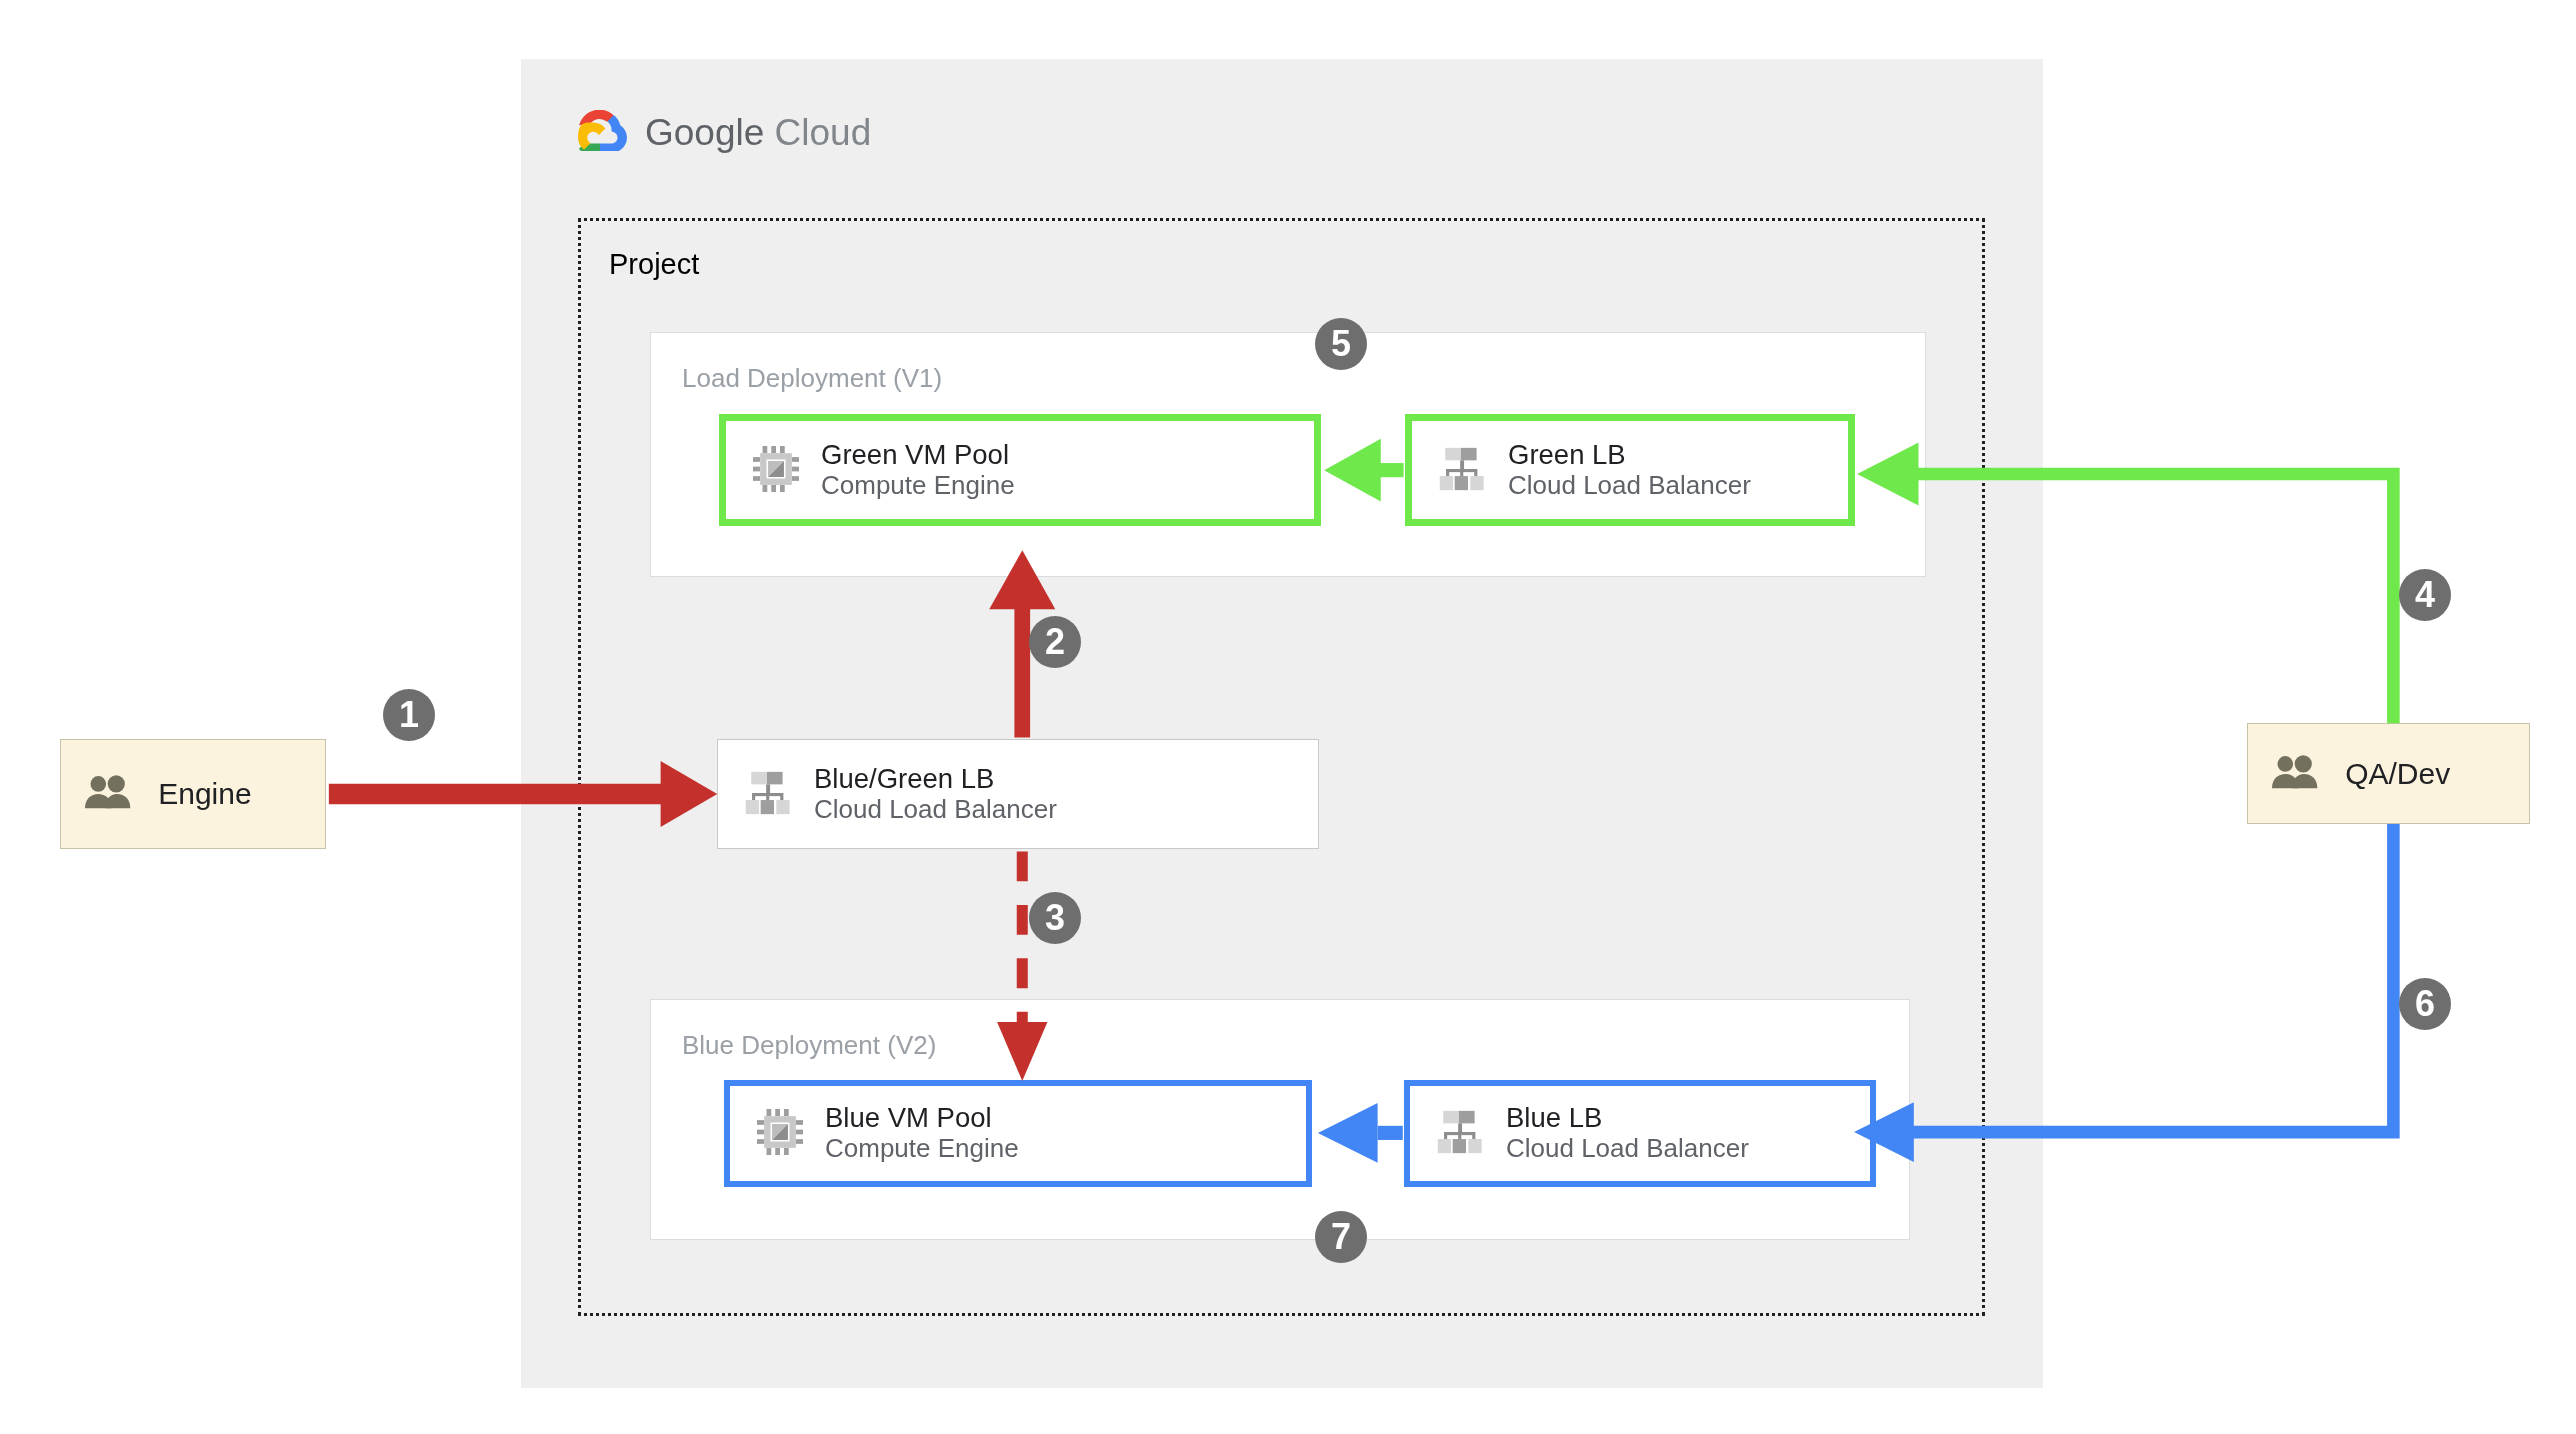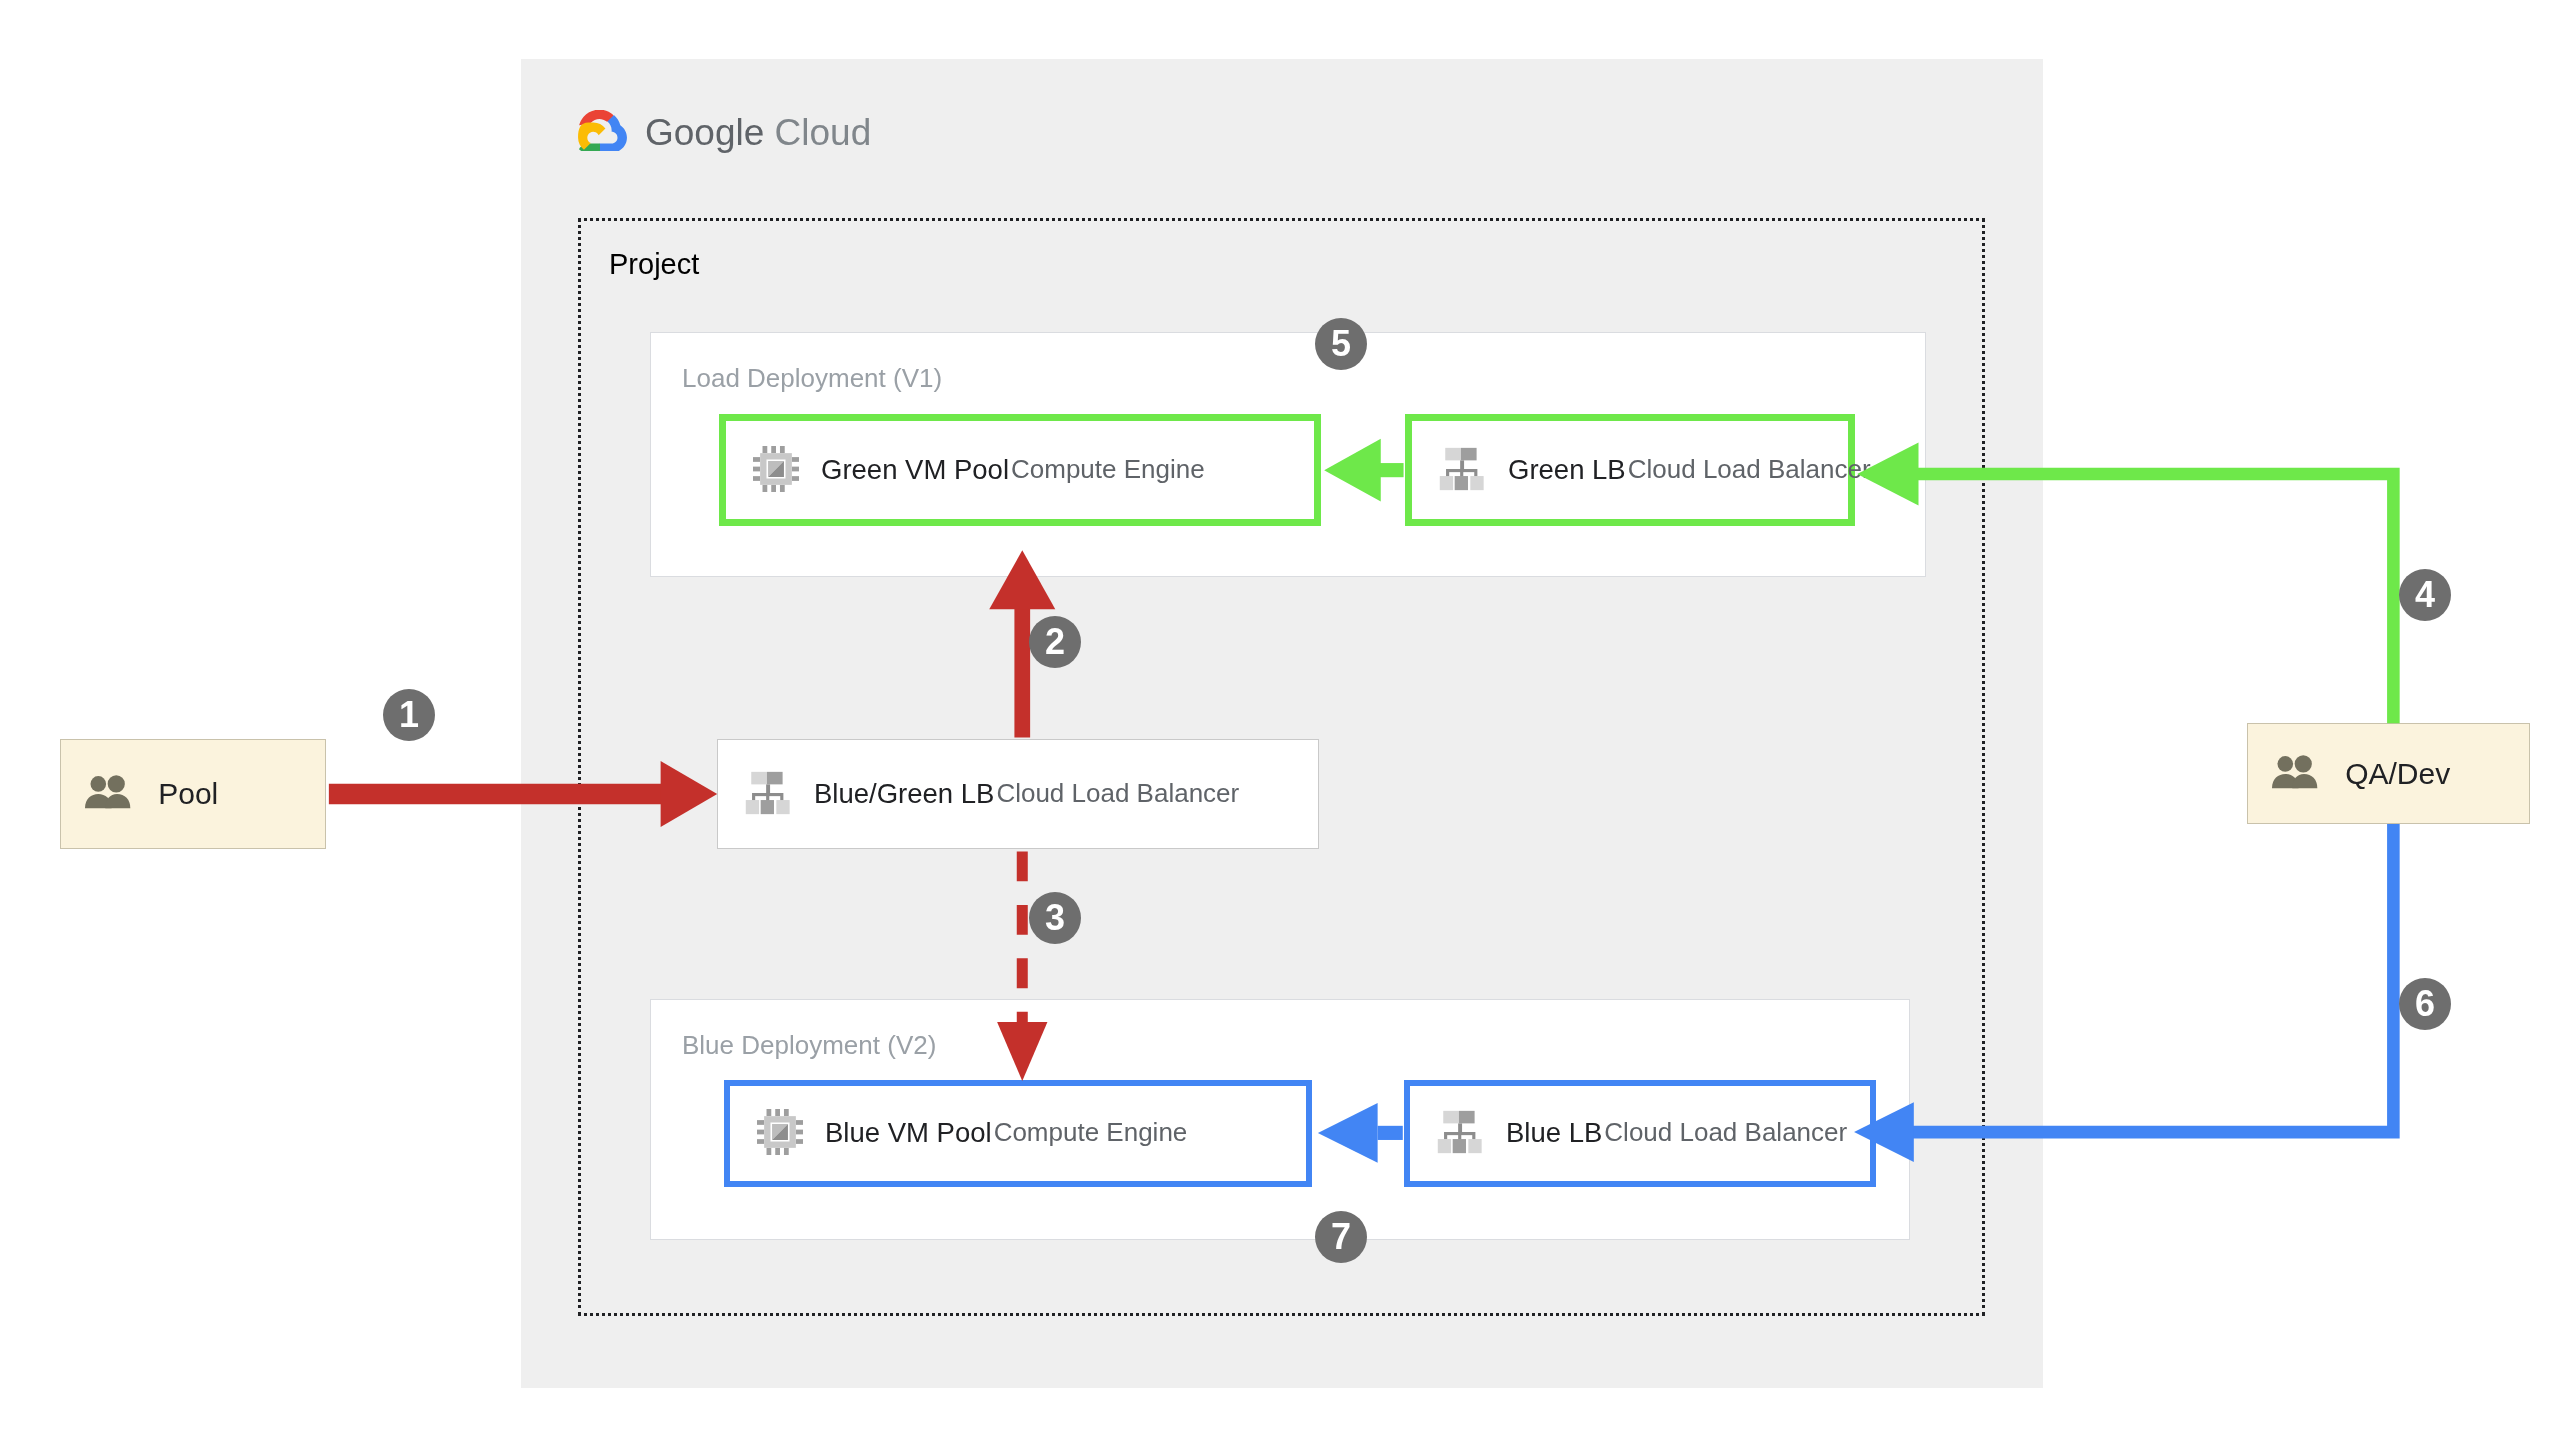--- a/index.html
+++ b/index.html
@@ -75,21 +75,21 @@
     background: #ffffff;
     box-sizing: border-box;
     display: flex;
     align-items: center;
     padding-left: 27px;
     gap: 22px;
   }
   .card.green { border: 7.9px solid #6EE84A; }
   .card.blue  { border: 6.3px solid #4285F4; }
   .card.plain { border: 1.6px solid #c9c9c9; }
-  .card-text { display: flex; flex-direction: row; gap: 2px; }
+  .card-text { display: flex; flex-direction: column; gap: 2px; }
   .card-title {
     font-size: 27.5px;
     color: #202124;
     white-space: nowrap;
     line-height: 1.05;
   }
   .card-sub {
     font-size: 26px;
     color: #5f6368;
     white-space: nowrap;
@@ -297,21 +297,21 @@
 
   <div id="users-box" class="actor-box">
     <span class="icon">
       <svg width="50" height="35" viewBox="0 0 64 44">
         <circle cx="17" cy="11" r="10" fill="#73705e"></circle>
         <circle cx="40" cy="11" r="11" fill="#73705e"></circle>
         <path d="M0 42 C0 30 8 24 17 24 C26 24 34 30 34 42 Z" fill="#73705e"></path>
         <path d="M26 42 C26 31 32 24 41 24 C51 24 58 31 58 42 Z" fill="#73705e"></path>
       </svg>
     </span>
-    <span class="actor-label">Pool</span>
+    <span class="actor-label">Engine</span>
   </div>
 
   <div id="qadev-box" class="actor-box">
     <span class="icon">
       <svg width="50" height="35" viewBox="0 0 64 44">
         <circle cx="17" cy="11" r="10" fill="#73705e"></circle>
         <circle cx="40" cy="11" r="11" fill="#73705e"></circle>
         <path d="M0 42 C0 30 8 24 17 24 C26 24 34 30 34 42 Z" fill="#73705e"></path>
         <path d="M26 42 C26 31 32 24 41 24 C51 24 58 31 58 42 Z" fill="#73705e"></path>
       </svg>

